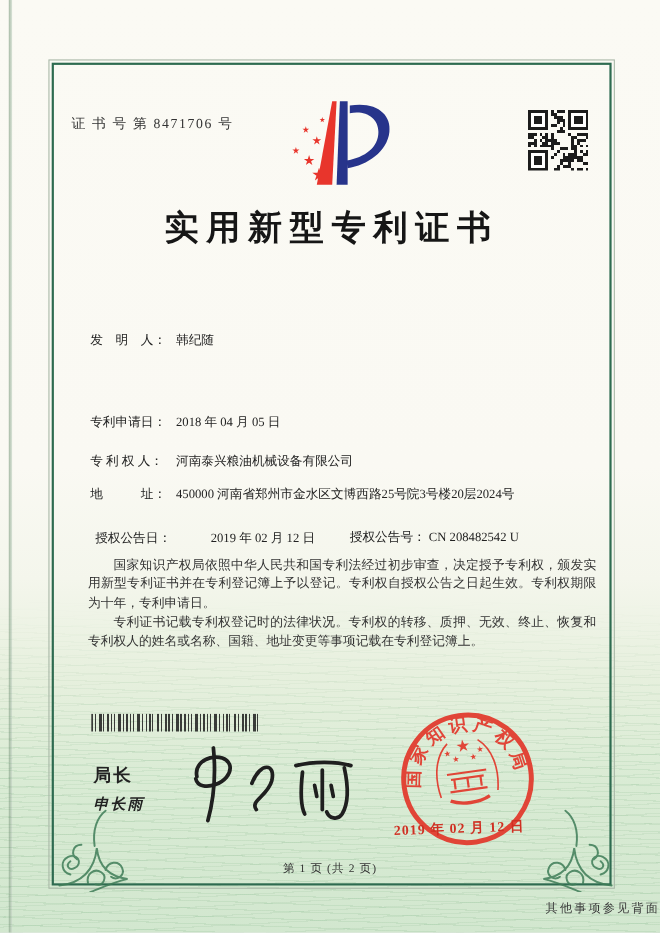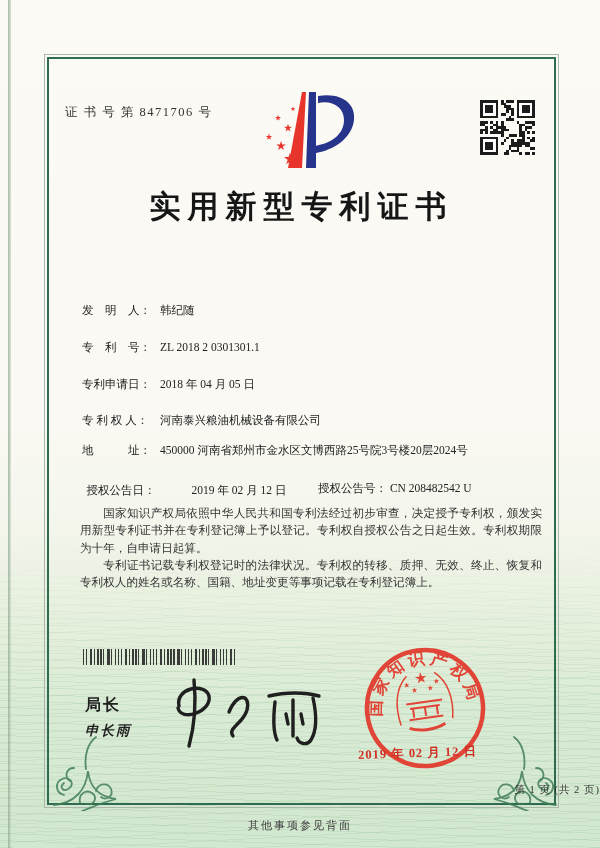--- a/index.html
+++ b/index.html
@@ -45,23 +45,23 @@
     font-size:16px; font-weight:600; color:#222; letter-spacing:2px; }
   .comm-name { position:absolute; left:85px; top:722px; font-family:"Liberation Sans",sans-serif;
     font-size:13.5px; font-weight:600; color:#222; letter-spacing:2px;font-style:italic; }
   .sig { position:absolute; left:165px; top:672px; }
   .flourish { position:absolute; opacity:.85; }
   .fl-left { left:50px; top:733px; }
   .fl-right { left:490px; top:733px; transform:scaleX(-1); }
   .seal { position:absolute; left:361px; top:644px; opacity:.93; }
   .seal-date { position:absolute; left:358px; top:745px; font-size:12.5px; color:#d02f22;
     letter-spacing:1px; transform:rotate(-2deg); font-weight:bold; }
-  .page-ind { position:absolute; left:0; top:783px; width:600px; text-align:right;
+  .page-ind { position:absolute; left:0; top:783px; width:600px; text-align:center;
     font-size:10.5px; color:#333; letter-spacing:1px; }
-  .back-note { position:absolute; left:0; top:818px; width:600px; text-align:center;
+  .back-note { position:absolute; left:0; top:818px; width:600px; text-align:right;
     font-size:11px; color:#3a3a3a; letter-spacing:2px; }
 </style>
 </head>
 <body>
 
 <div class="page">
   <div class="spine"></div>
   <div class="lines"></div>
   <div class="frame"></div>
 
@@ -214,24 +214,20 @@
       <rect x="1" y="15" width="5" height="5" fill="#fff"></rect>
       <rect x="2" y="16" width="3" height="3" fill="#1c1c1c"></rect>
     </svg>
 
   <div class="title">实用新型专利证书</div>
 
   <div class="field f1">
     <span class="lbl">发　明　人：</span>
     <span>韩纪随</span>
   </div>
-  <div class="field f2">
-    <span class="lbl">专　利　号：</span>
-    <span>ZL 2018 2 0301301.1</span>
-  </div>
   <div class="field f3">
     <span class="lbl">专利申请日：</span>
     <span>2018 年 04 月 05 日</span>
   </div>
   <div class="field f4">
     <span class="lbl">专 利 权 人：</span>
     <span>河南泰兴粮油机械设备有限公司</span>
   </div>
   <div class="field f5">
     <span class="lbl">地　　　址：</span>
@@ -241,21 +237,21 @@
   <div class="field grant">
     <span class="lbl">授权公告日：</span>
     <span>2019 年 02 月 12 日</span>
   </div>
   <div class="grant2">
     <span>授权公告号：</span>
     <span>CN 208482542 U</span>
   </div>
 
   <div class="body">
-    <p>国家知识产权局依照中华人民共和国专利法经过初步审查，决定授予专利权，颁发实用新型专利证书并在专利登记簿上予以登记。专利权自授权公告之日起生效。专利权期限为十年，自申请日起算。</p>
+    <p>国家知识产权局依照中华人民共和国专利法经过初步审查，决定授予专利权，颁发实用新型专利证书并在专利登记簿上予以登记。专利权自授权公告之日起生效。专利权期限为十年，专利申请日。</p>
     <p>专利证书记载专利权登记时的法律状况。专利权的转移、质押、无效、终止、恢复和专利权人的姓名或名称、国籍、地址变更等事项记载在专利登记簿上。</p>
   </div>
 
   <div class="barcode"></div>
 
   <div class="comm-title">局长</div>
   <div class="comm-name">申长雨</div>
 
   <svg class="sig" width="180" height="80" viewBox="0 0 180 80">
     <g fill="none" stroke="#1f1f1f" stroke-width="3.4" stroke-linecap="round" stroke-linejoin="round">

